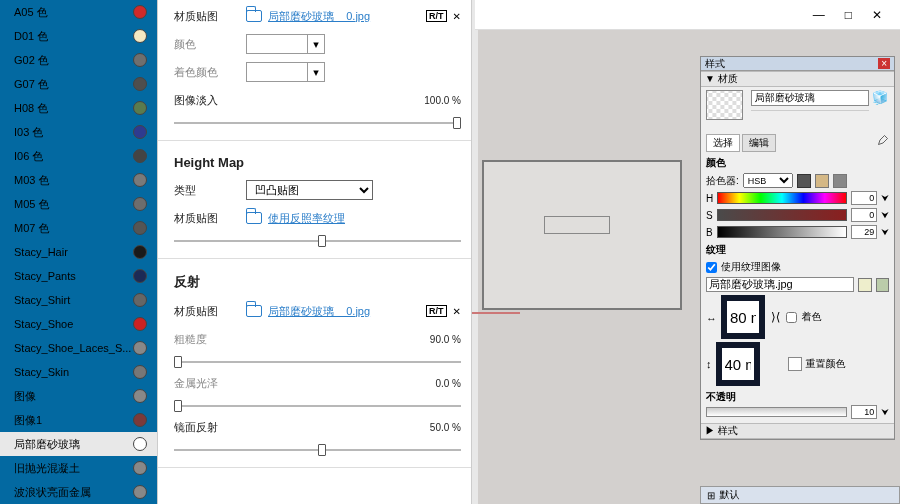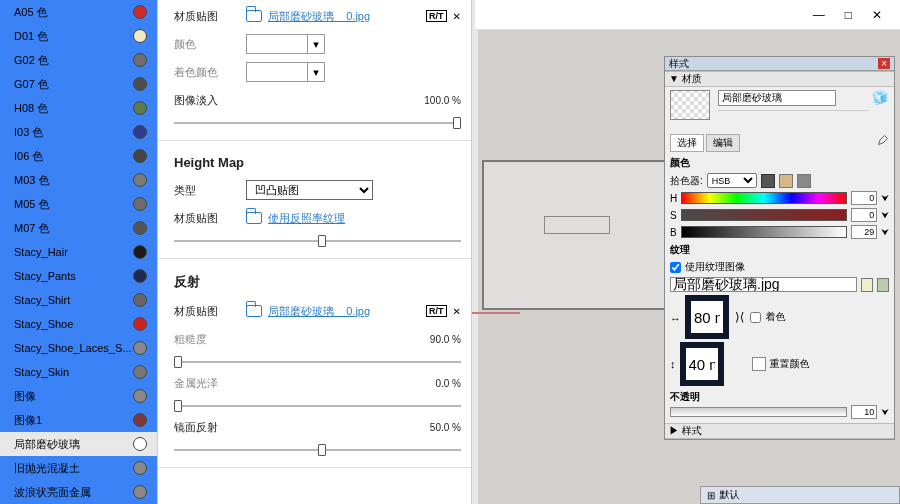--- a/index.html
+++ b/index.html
@@ -1,19 +1,19 @@
 <!DOCTYPE html>
 <html><head>
 <meta charset="utf-8">
 <style>
   * { margin: 0; padding: 0; box-sizing: border-box; font-family: "Microsoft YaHei", Arial, sans-serif; }
   body { width: 900px; height: 504px; overflow: hidden; background: #e8e8e8; position: relative; font-size: 11px; }
 
   
-  .mat-list { position: absolute; left: 0; top: 0; width: 158px; height: 100%; background: #3b82f6; border-right: 1px solid #ccc; overflow: hidden; }
+  .mat-list { position: absolute; left: 0; top: 0; width: 158px; height: 100%; background: #0369a1; border-right: 1px solid #ccc; overflow: hidden; }
   .mat-row { display: flex; align-items: center; justify-content: space-between; height: 24px; padding: 0 10px 0 14px; cursor: pointer; }
   .mat-row.selected { background: #e8e8e8; }
   .mat-row .swatch { width: 14px; height: 14px; border-radius: 50%; border: 1.5px solid #444; flex-shrink: 0; }
 
   
   .prop-panel { position: absolute; left: 158px; top: 0; width: 314px; height: 100%; background: #ffffff; border-right: 1px solid #ccc; overflow-y: auto; padding: 2px 10px 10px 16px; }
   .prow { display: flex; align-items: center; min-height: 28px; }
   .plabel { width: 72px; color: #888; font-size: 11px; }
   .plabel.dark { color: #222; }
   .pheading { font-size: 13px; font-weight: bold; color: #222; margin: 14px 0 6px 0; }
@@ -32,21 +32,21 @@
   .viewport { position: absolute; left: 478px; top: 30px; right: 0; bottom: 0; background: #d3d0ce; }
   .vp-box { position: absolute; left: 4px; top: 130px; width: 200px; height: 150px; background: #e0dedc; border: 2px solid #7a7a7a; }
   .vp-inner { position: absolute; left: 60px; top: 54px; width: 66px; height: 18px; border: 1.5px solid #888; }
   .vp-mark { position: absolute; left: -6px; top: 282px; width: 48px; height: 2px; background: #c77; }
 
   
   .winbar { position: absolute; right: 0; top: 0; height: 30px; width: 425px; background: #fff; display: flex; justify-content: flex-end; align-items: center; gap: 20px; padding-right: 18px; border-bottom: 1px solid #ddd; }
   .winbar span { cursor: pointer; font-size: 12px; }
 
   
-  .dock { position: absolute; right: 5px; top: 56px; width: 231px; background: #efefef; border: 1px solid #8a8a8a; }
+  .dock { position: absolute; right: 5px; top: 56px; width: 195px; background: #efefef; border: 1px solid #8a8a8a; }
   .dock-title { background: #c9d6e6; height: 14px; font-size: 10px; padding: 0 4px; display: flex; justify-content: space-between; align-items: center; border-bottom: 1px solid #999; }
   .dock-sec { background: #e6e6e6; height: 16px; font-size: 10px; padding: 0 4px; display: flex; align-items: center; border-top: 1px solid #bbb; border-bottom: 1px solid #bbb; }
   .dock-body { padding: 3px 5px; font-size: 10px; }
   .name-input { width: 118px; height: 16px; border: 1px solid #888; background: #fff; font-size: 10px; padding: 0 3px; margin-bottom: 4px; }
   .tex-preview { width: 40px; height: 30px; background: repeating-conic-gradient(#ddd 0 25%, #fff 0 50%) 50% / 8px 8px; border: 1px solid #888; float: left; margin-right: 4px; }
   .tabs { display: flex; gap: 2px; margin-top: 6px; }
   .tabs span { padding: 1px 6px; background: #e2e2e2; border: 1px solid #aaa; font-size: 10px; cursor: pointer; }
   .tabs span:first-child { background: #fff; }
   .pencil { width: 12px; height: 12px; }
   .clr-row { display: flex; align-items: center; gap: 4px; margin: 3px 0; }
@@ -301,21 +301,21 @@
         <input class="num-input" value="29" style="">
         <span style="font-size:9px">⮟</span>
       </div>
 
     <div style="font-weight:bold;margin-top:4px">纹理</div>
     <div class="clr-row">
         <input type="checkbox" checked="" class="chk" style="">
         <span>使用纹理图像</span>
       </div>
     <div class="clr-row">
-      <input style="flex: 1 1 0%; height: 15px; font-size: 14px; border: 1px solid rgb(136, 136, 136); padding: 0px 2px;" value="局部磨砂玻璃.jpg">
+      <input style="flex: 1 1 0%; height: 15px; font-size: 11px; border: 1px solid rgb(136, 136, 136); padding: 0px 2px;" value="局部磨砂玻璃.jpg">
       <span class="mini-ico" style="background:#eec"></span>
       <span class="mini-ico" style="background:#bca"></span>
     </div>
     <div class="clr-row">
       <span style="font-size:11px">↔</span>
         <input class="dim-input" value="80 mm" style="">
       <span style="font-size:12px;margin:0 2px">⟩⟨</span>
       <input type="checkbox" class="chk" style="">
         <span>着色</span>
     </div>

